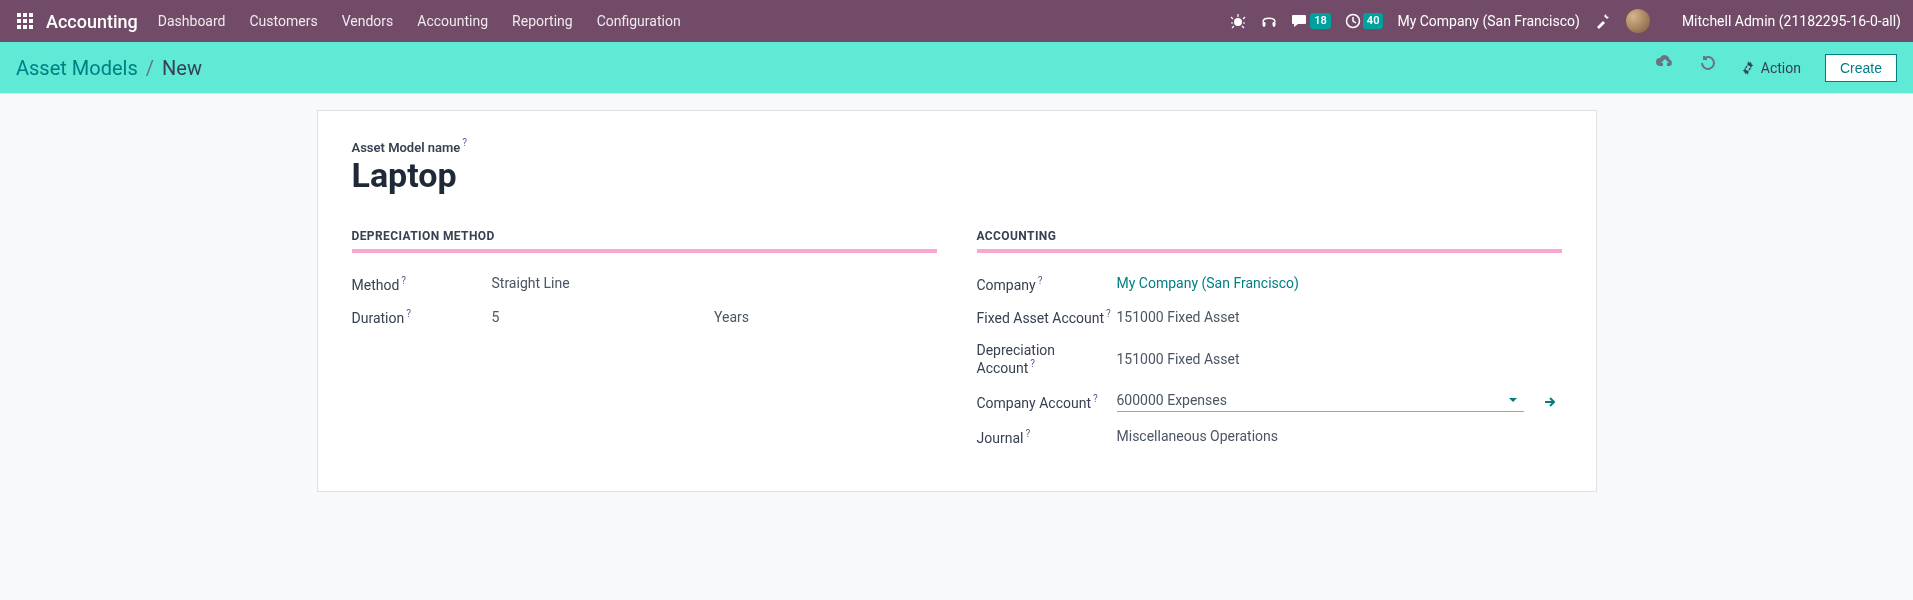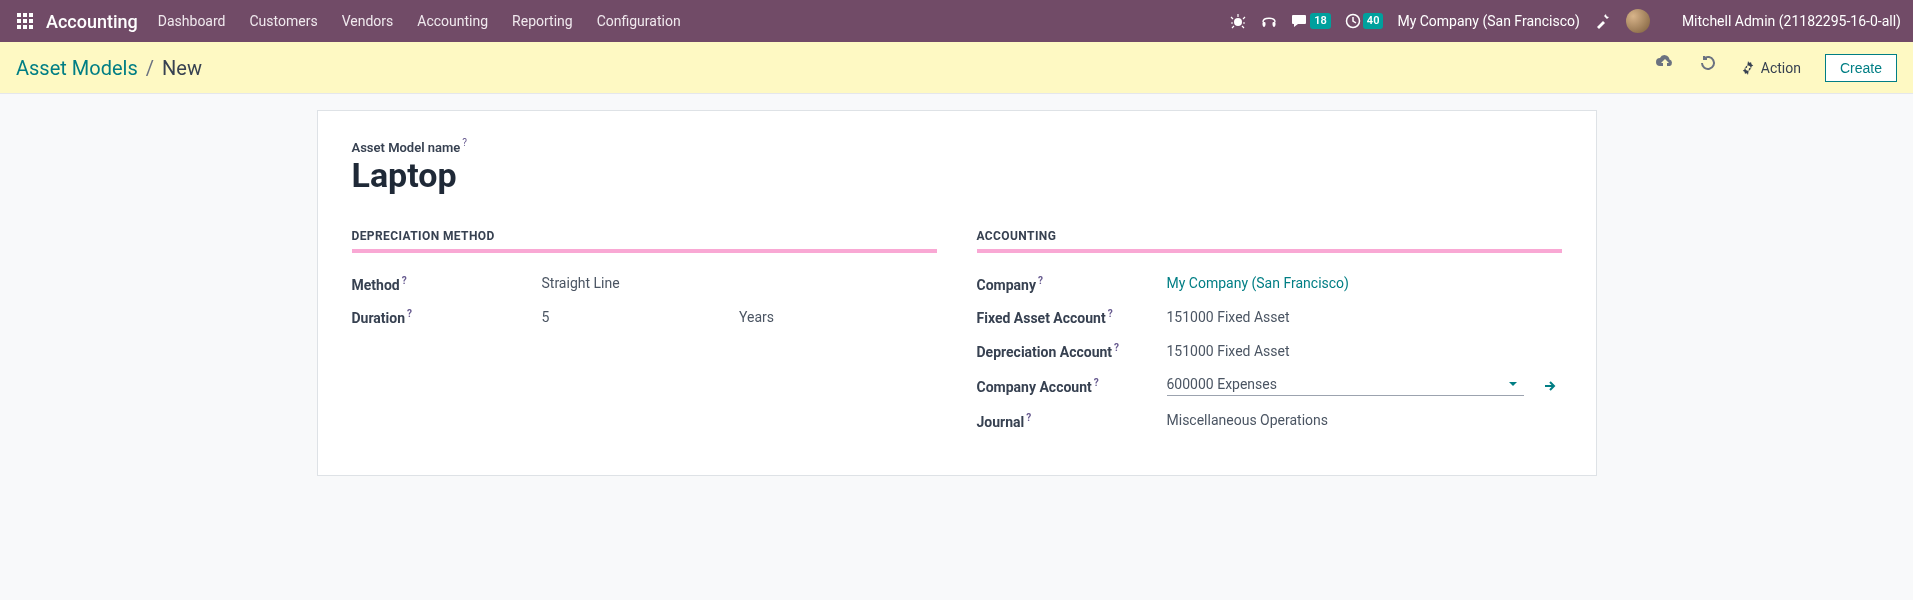--- a/index.html
+++ b/index.html
@@ -57,21 +57,21 @@
     }
     .company-name { color: #fff; font-size: 14px; cursor: pointer; }
     .avatar {
       width: 24px; height: 24px; border-radius: 50%;
       background: radial-gradient(circle at 30% 30%, #d8b48a, #7a5c3a);
       display: inline-block;
     }
     .user-name { color: #fff; font-size: 14px; margin-left: 18px; }
 
     .subheader {
-      background: #fef9c3;
+      background: #5eead4;
       border-bottom: 1px solid #e5e7eb;
       display: flex;
       align-items: center;
       padding: 10px 16px;
       min-height: 52px;
     }
     .breadcrumb {
       display: flex;
       align-items: baseline;
       gap: 8px;
@@ -140,23 +140,23 @@
       padding-bottom: 6px;
       margin-bottom: 14px;
     }
     .field-row {
       display: flex;
       align-items: center;
       padding: 8px 0;
       font-size: 14px;
     }
     .field-label {
-      width: 190px;
+      width: 140px;
       flex-shrink: 0;
-      font-weight: 700;
+      font-weight: 400;
       color: #374151;
     }
     .field-value { color: #4b5563; flex: 1; }
     .field-value.link { color: #017e84; }
     .duration-row { display: flex; align-items: center; gap: 0; flex: 1; }
     .duration-num { width: 234px; display: inline-block; }
     .m2o-selected {
       display: flex; align-items: center;
       border-bottom: 1px solid #9ca3af;
       padding-bottom: 3px;

